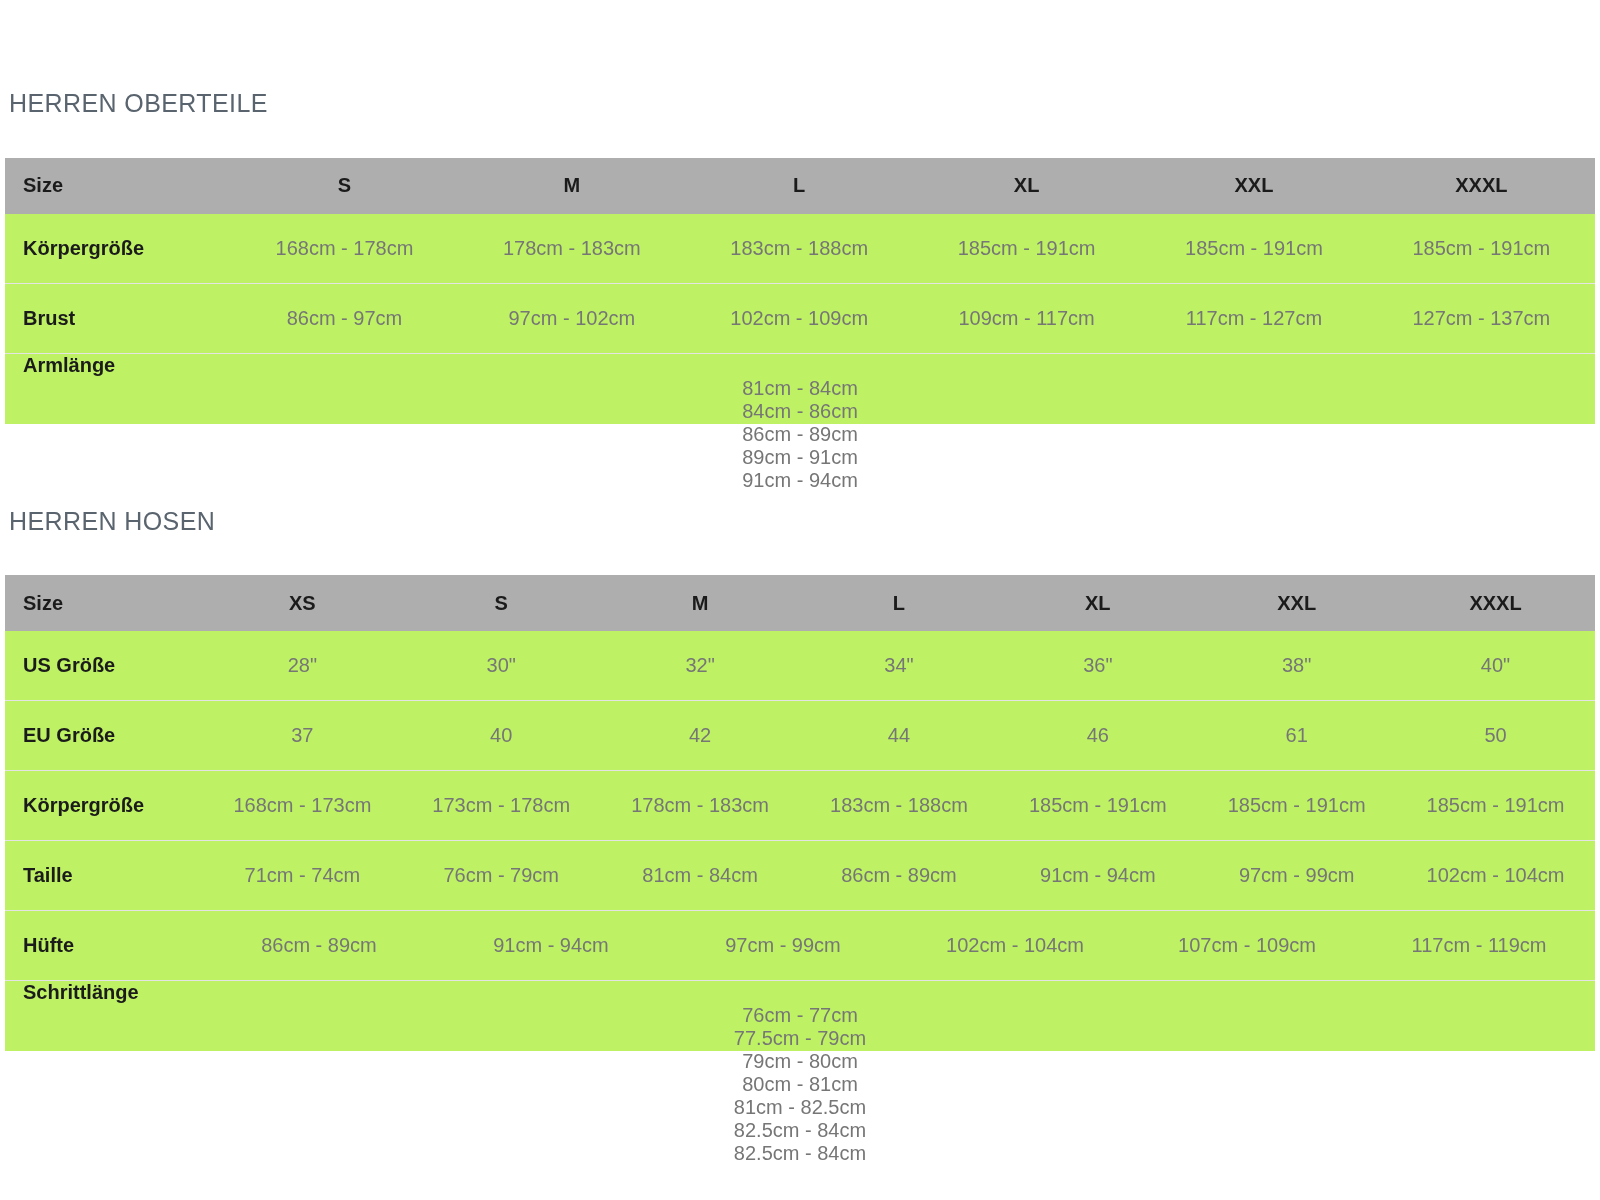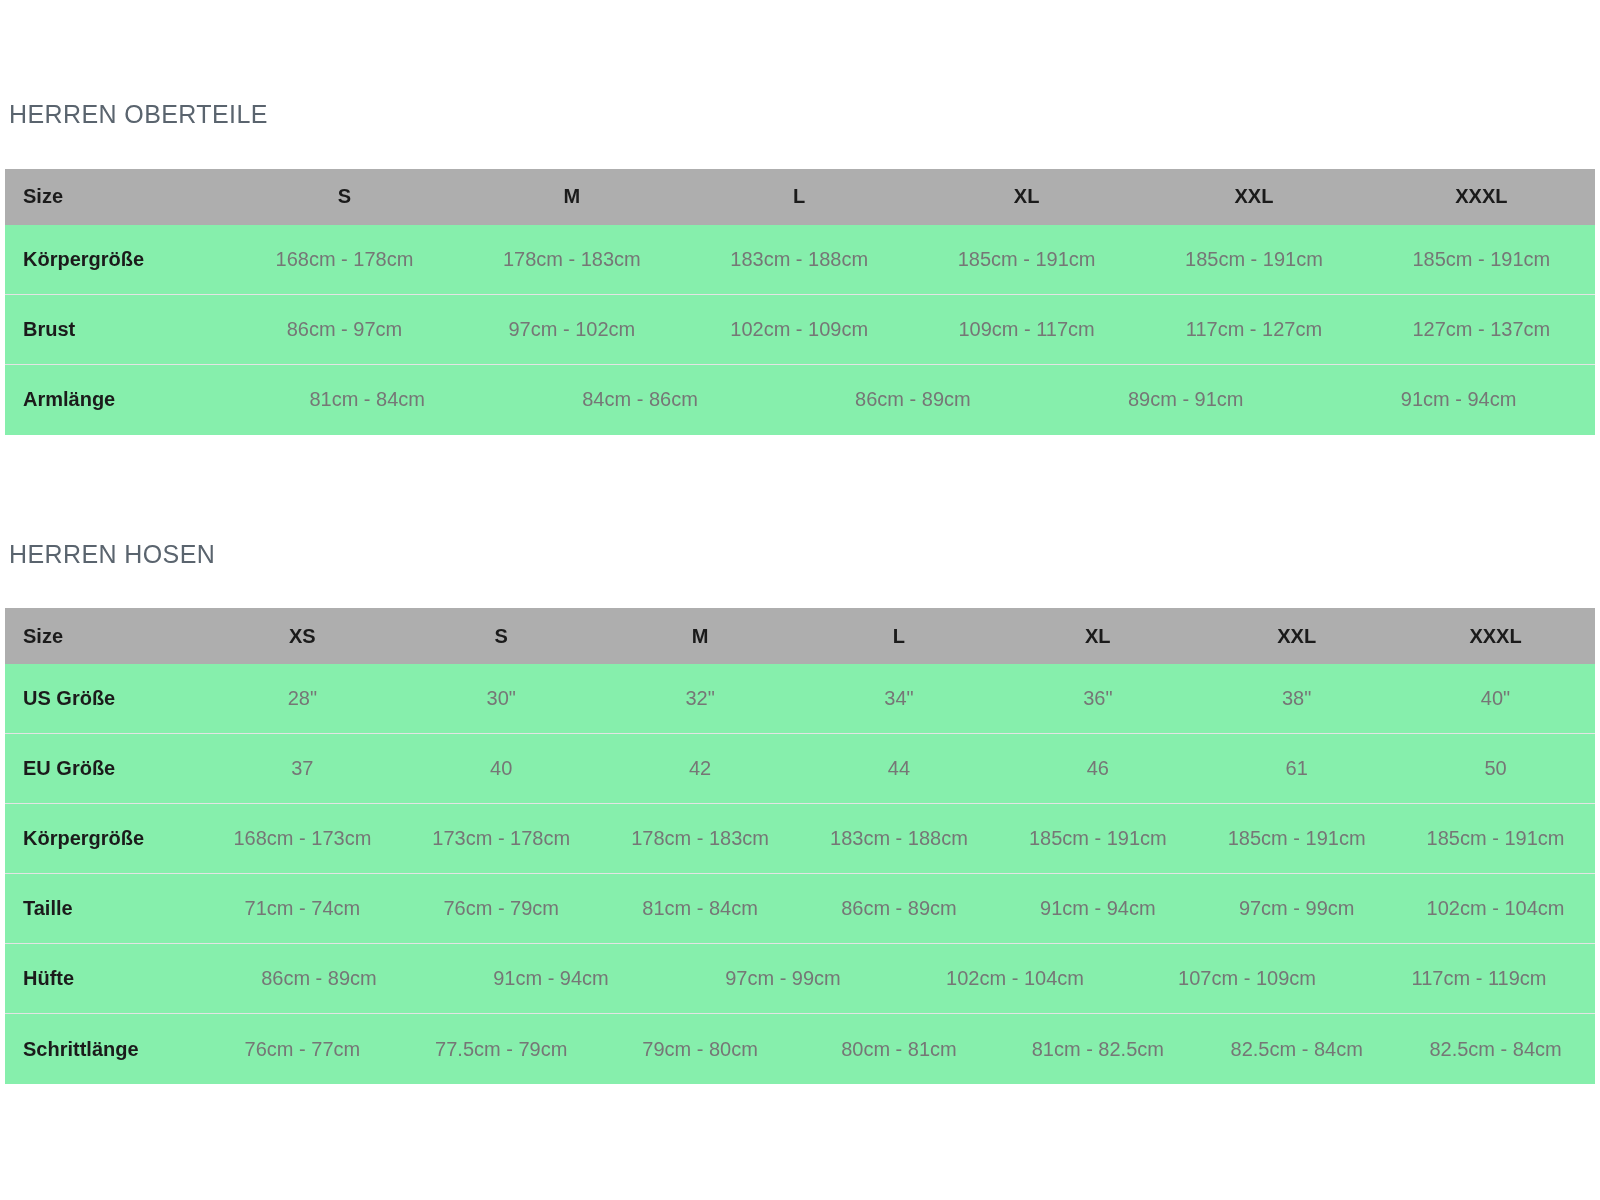--- a/index.html
+++ b/index.html
@@ -4,21 +4,21 @@
 <style>
   * { box-sizing: border-box; }
   html, body { margin: 0; padding: 0; background: #ffffff; }
   .page {
     width: 1600px;
     height: 1200px;
     overflow: hidden;
     background: #ffffff;
     font-family: "Liberation Sans", sans-serif;
   }
-  .table-block { padding: 15px 5px; }
+  .table-block { padding: 4px 5px; }
   .table-title {
     font-size: 25px;
     font-weight: 500;
     letter-spacing: 0.4px;
     color: #5a646e;
     margin: 0 0 40px 4px;
     line-height: 1.1;
   }
   .table-block:first-child .table-title { padding-top: 86px; }
   .table-block + .table-block .table-title { margin-top: 76px; }
@@ -27,24 +27,24 @@
     display: flex;
     align-items: stretch;
     height: 56px;
     background: #aeaeae;
   }
   .thead .cell { color: #1b1b1b; font-weight: bold; }
   .row {
     display: flex;
     align-items: stretch;
     height: 70px;
-    background: #86efac;
+    background: #bef264;
     border-bottom: 1px solid #e4e4e4;
   }
-  .row:last-child { border-bottom: none; }
+  .row:last-child { border-bottom: none; flex-direction: column; }
   .cell {
     flex: 1 1 0;
     display: flex;
     align-items: center;
     justify-content: center;
     font-size: 20px;
     color: #767676;
     white-space: nowrap;
   }
   .cell-label {

